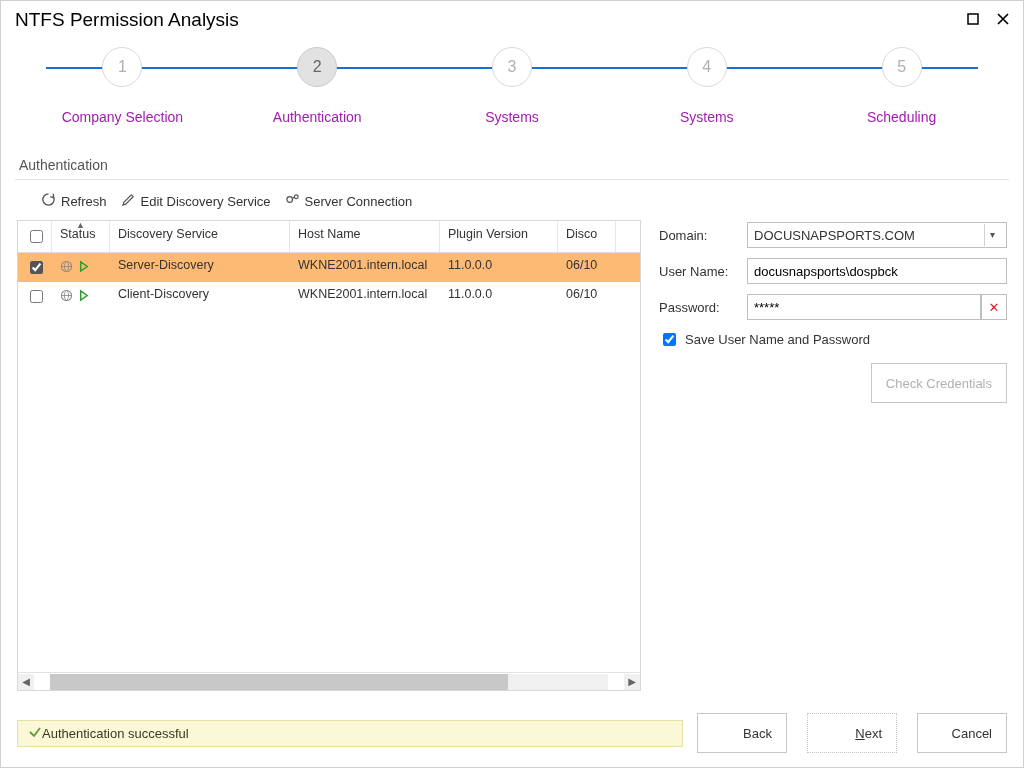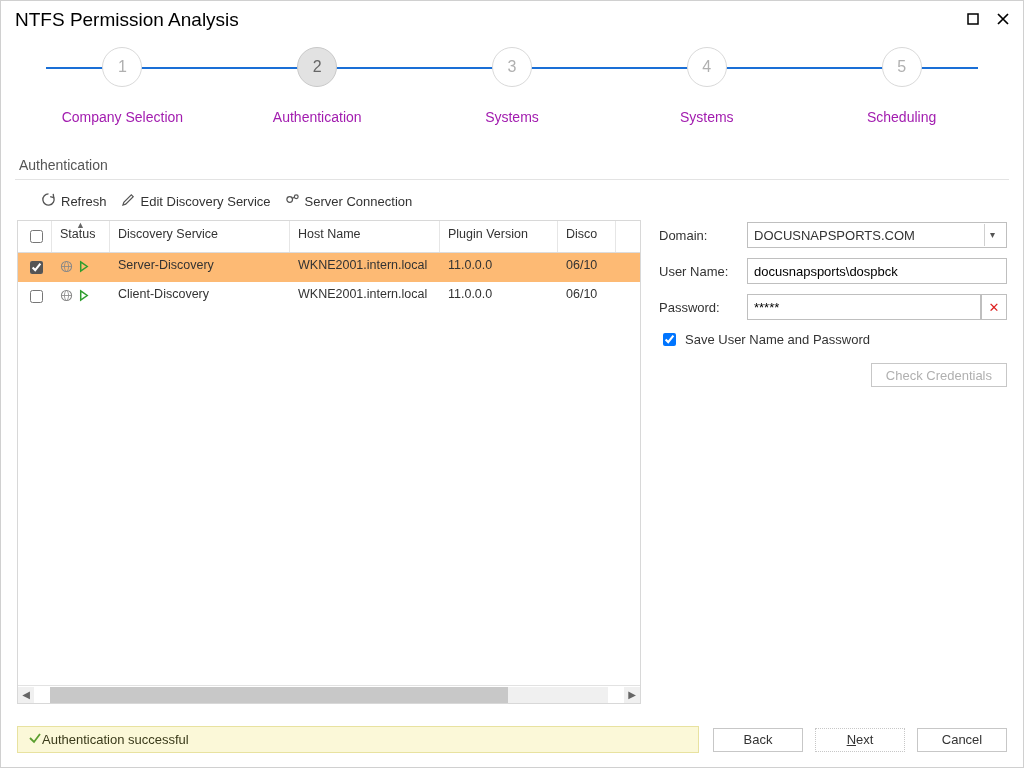--- a/index.html
+++ b/index.html
@@ -48,27 +48,27 @@
   .right { width:348px; padding-top:2px; }
   .form-row { display:flex; align-items:center; gap:10px; margin-bottom:10px; }
   .form-row label { width:78px; color:#333; font-size:13px; }
   .form-row input[type=text], .form-row input[type=password], .form-row .combo { flex:1; height:26px; border:1px solid #bfbfbf; padding:0 6px; font-family:inherit; font-size:13px; background:#fff; }
   .combo { display:flex; align-items:center; justify-content:space-between; }
   .combo .arrow { width:16px; text-align:center; color:#555; border-left:1px solid #d0d0d0; line-height:22px; cursor:pointer; font-size:10px; }
   .pw-wrap { flex:1; display:flex; }
   .pw-wrap input { flex:1; border-right:0; }
   .pw-clear { width:26px; height:26px; border:1px solid #bfbfbf; display:flex; align-items:center; justify-content:center; color:#d22; font-size:13px; cursor:pointer; }
   .chk-row { display:flex; align-items:center; gap:6px; margin:10px 0 14px; }
-  .btn { height:24px; min-width:90px; padding:0 14px; border:1px solid #c7c7c7; background:#fff; color:#333; cursor:pointer; font-family:inherit; font-size:13px; }
+  .btn { height:40px; min-width:90px; padding:0 14px; border:1px solid #c7c7c7; background:#fff; color:#333; cursor:pointer; font-family:inherit; font-size:13px;text-align:right; }
   .btn.disabled { color:#b0b0b0; }
   .check-cred { display:flex; justify-content:flex-end; }
 
   .footer { display:flex; align-items:center; gap:14px; padding:10px 16px 14px; }
   .status-bar { flex:1; background:#fbf8d8; border:1px solid #e8e2a0; padding:4px 10px; display:flex; align-items:center; color:#3a3a1a; }
-  .footer-btns { display:flex; gap:12px; }
+  .footer-btns { display:flex; gap:20px; }
   .footer .btn { width:90px; }
   .footer .btn.next { border-style:dotted; }
   .accesskey { text-decoration:underline; }
 </style>
 </head>
 <body>
 
 <div class="window">
   <div class="titlebar">
     <h1>NTFS Permission Analysis</h1>

